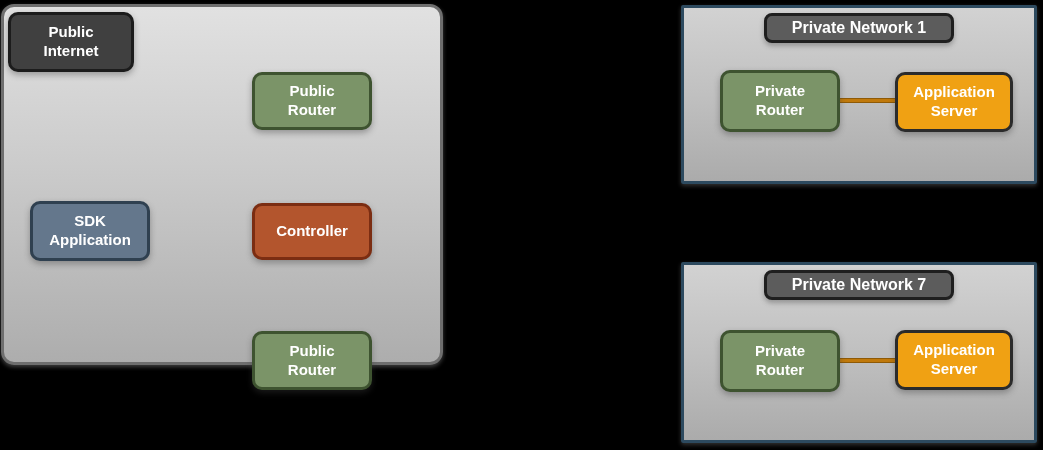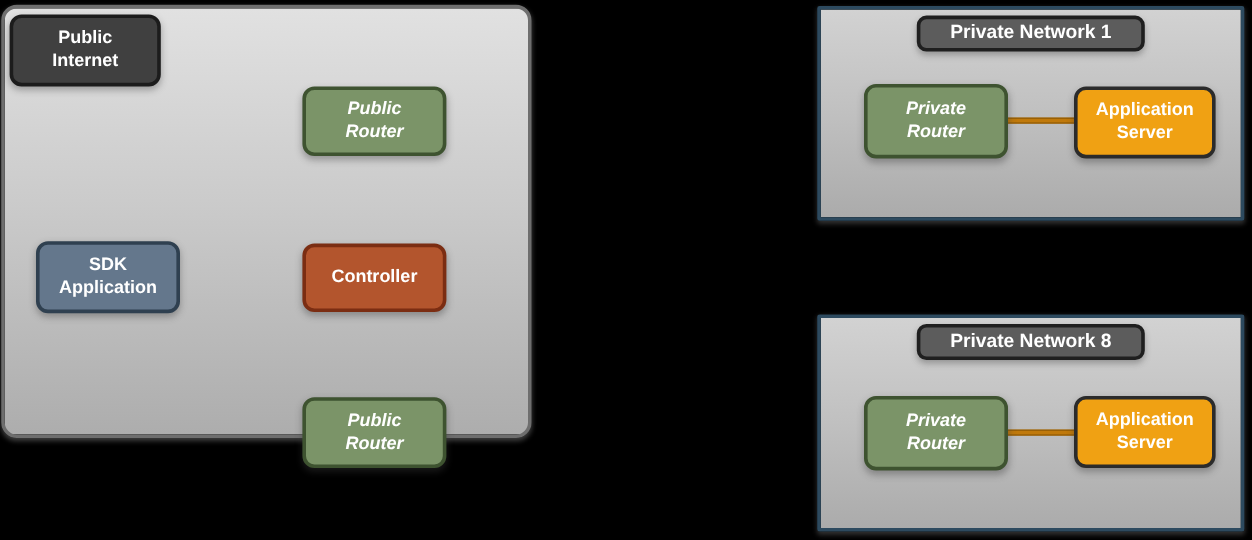--- a/index.html
+++ b/index.html
@@ -57,21 +57,21 @@
     display: flex; align-items: center; justify-content: center;
     text-align: center;
     color: #ffffff;
     font-size: 15px; font-weight: bold;
     line-height: 1.25;
     box-shadow: 0 3px 6px rgba(60,60,60,0.4);
   }
   .node .node-label { max-width: 94px; }
 
   .node.dark   { background: var(--dark-node-fill, #404040);  border-color: var(--dark-node-border, #1c1c1c); }
-  .node.green  { background: var(--green-fill, #7b9468);      border-color: var(--green-border, #3e5330); font-style: italic; }
+  .node.green  { background: var(--green-fill, #7b9468);      border-color: var(--green-border, #3e5330); }
   .node.slate  { background: var(--slate-fill, #64778c);      border-color: var(--slate-border, #2f4050); }
   .node.rust   { background: var(--rust-fill, #b3552d);       border-color: var(--rust-border, #7b2d12); }
   .node.orange { background: var(--orange-fill, #f0a113);     border-color: var(--orange-border, #2b2b2b); align-items: center; }
 
   
   .pos-internet       { left: 4px;   top: 5px;   width: 126px; height: 60px; }
   .pos-router-top     { left: 248px; top: 65px;  width: 120px; height: 58px; }
   .pos-sdk            { left: 26px;  top: 194px; width: 120px; height: 60px; }
   .pos-controller     { left: 248px; top: 196px; width: 120px; height: 57px; }
   .pos-router-bottom  { left: 248px; top: 324px; width: 120px; height: 59px; }
@@ -121,21 +121,21 @@
     <div class="connector"></div>
     <div class="node green pos-prouter">
       <span class="node-label">Private Router</span>
     </div>
     <div class="node orange pos-appsrv">
       <span class="node-label">Application Server</span>
     </div>
   </section>
 
   <section class="network net2">
-    <div class="net-title">Private Network 8</div>
+    <div class="net-title">Private Network 7</div>
     <div class="connector"></div>
     <div class="node green pos-prouter">
       <span class="node-label">Private Router</span>
     </div>
     <div class="node orange pos-appsrv">
       <span class="node-label">Application Server</span>
     </div>
   </section>
 
 </div>

